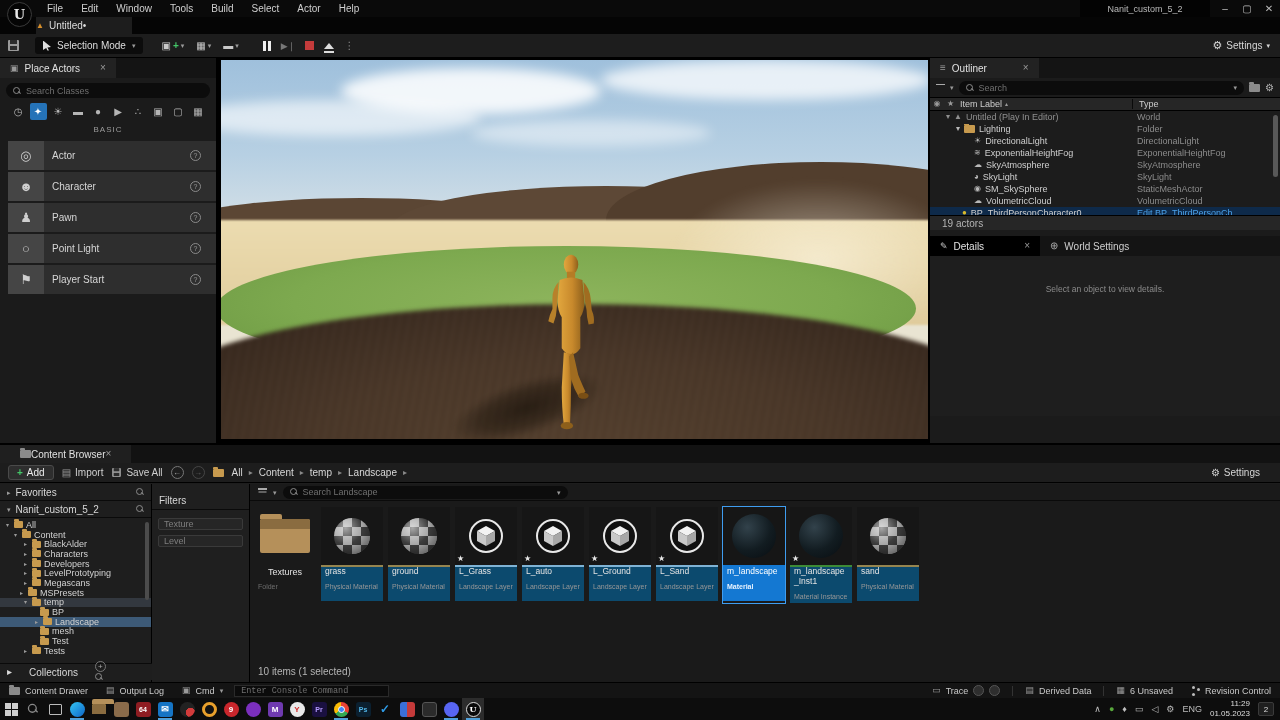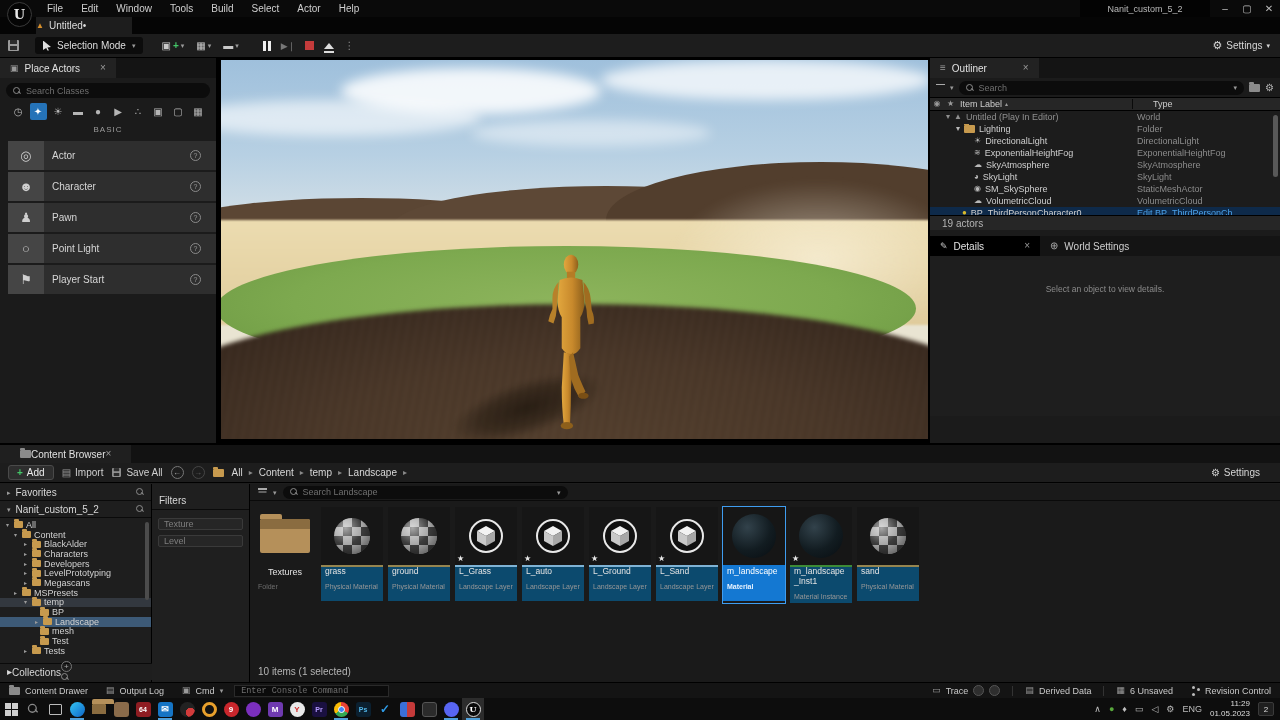--- a/index.html
+++ b/index.html
@@ -142,21 +142,21 @@
 .rpanel{position:absolute;left:928px;top:58px;width:352px;height:385px;background:#1b1b1b;border-left:2px solid #000}
 .otabrow{height:20px;background:#141414;display:flex}
 .otab{height:20px;background:#222;display:flex;align-items:center;gap:6px;padding:0 10px;color:#e0e0e0}
 .ofilter{height:19px;display:flex;align-items:center;gap:5px;padding:0 6px}
 .osearch{flex:1;height:14px;background:#0c0c0c;border-radius:7px;display:flex;align-items:center;gap:5px;padding:0 7px}
 .osearch input{flex:1;font-size:9px}
 .ohdr{height:14px;background:#262626;display:flex;align-items:center;color:#cdcdcd;font-size:9px;border-top:1px solid #000;border-bottom:1px solid #000}
 .ohdr .c1{width:14px;text-align:center;color:#9a9a9a;font-size:8px}
 .ohdr .c2{width:13px;text-align:center;color:#9a9a9a;font-size:8px}
 .ohdr .lbl{flex:1;display:flex;align-items:center;gap:3px;padding-left:3px}
-.ohdr .typ{width:148px;border-left:1px solid #0a0a0a;padding-left:20px}
+.ohdr .typ{width:148px;border-left:1px solid #0a0a0a;padding-left:6px}
 .orows{height:104px;overflow:hidden;position:relative;background:#1c1c1c}
 .orow{height:12px;display:flex;align-items:center;font-size:9px}
 .orow .rl{flex:1;display:flex;align-items:center;gap:4px;overflow:hidden;white-space:nowrap}
 .orow .rt{width:148px;color:#8b8b8b;overflow:hidden;white-space:nowrap;padding-left:5px}
 .orow .ric{font-size:8px;color:#b9b9b9;flex:none}
 .orow.dimrow .rl span{color:#8f8f8f}
 .orow.sel{background:#0e2a4a}
 .orow.sel .rt{color:#4aa0e8}
 .oscroll{position:absolute;right:2px;top:4px;width:5px;height:62px;background:#585858;border-radius:3px}
 .ostatus{height:15px;background:#262626;border-top:1px solid #000;display:flex;align-items:center;padding-left:12px;color:#b5b5b5}
@@ -186,21 +186,21 @@
 .sideh{height:17px;display:flex;align-items:center;gap:5px;padding:0 7px;color:#d8d8d8;border-bottom:1px solid #0a0a0a}
 .sideh .g-chr,.sideh .g-chd{font-size:7px;color:#9a9a9a}
 .sideh .sp{margin-left:auto;display:flex;gap:6px;align-items:center}
 .tree{padding-top:2px;height:136px;overflow:hidden;position:relative}
 .tr{height:9.7px;display:flex;align-items:center;gap:3px;font-size:9px;color:#d2d2d2;white-space:nowrap}
 .tr .ar{width:7px;font-size:6px;color:#9a9a9a;text-align:center;flex:none}
 .tr .fold{width:9px;height:7px}
 .tr.sel{background:#3d5a77}
 .tr.cur{background:#33383f}
 .tscroll{position:absolute;right:2px;top:4px;width:4px;height:78px;background:#4c4c4c;border-radius:2px}
-.collh{position:absolute;left:0;bottom:2px;width:152px;height:17px;display:flex;align-items:center;gap:0;padding:0 7px;color:#d8d8d8;border-top:1px solid #0a0a0a;background:#1e1e1e}
+.collh{position:absolute;left:0;bottom:2px;width:152px;height:17px;display:flex;align-items:center;gap:17px;padding:0 7px;color:#d8d8d8;border-top:1px solid #0a0a0a;background:#1e1e1e}
 .cbfilters{width:98px;background:#1f1f1f;border-right:1px solid #000;padding:0 6px}
 .fh{height:18px;display:flex;align-items:center;color:#d8d8d8;border-bottom:1px solid #0a0a0a;margin:8px -6px;padding:0 7px}
 .chip{margin-top:5px;height:12px;background:#262626;border:1px solid #3a3a3a;border-radius:2px;display:flex;align-items:center;padding:0 5px;color:#7e7e7e;font-size:9px}
 .cbmain{flex:1;background:#1a1a1a;position:relative}
 .cbsearchrow{height:17px;display:flex;align-items:center;gap:6px;padding:8px 8px;border-bottom:1px solid #0a0a0a}
 .cbsearch{width:285px;height:13px;background:#0c0c0c;border-radius:7px;display:flex;align-items:center;gap:5px;padding:0 7px}
 .cbsearch input{flex:1;font-size:9px}
 .cbsearch .g-chd{font-size:7px;color:#9a9a9a}
 .grid{display:flex;gap:5px;padding:6px 0 0 4px}
 .tile{width:62px;position:relative}
@@ -658,21 +658,21 @@
           <div class="tr" style="padding-left:22px">
               <span class="ar g-chr"></span>
               <span class="fold"></span>
               <span>LevelPrototyping</span>
             </div>
           <div class="tr" style="padding-left:22px">
               <span class="ar g-chr"></span>
               <span class="fold"></span>
               <span>Megascans</span>
             </div>
-          <div class="tr" style="padding-left:12px">
+          <div class="tr" style="padding-left:18px">
               <span class="ar g-chr"></span>
               <span class="fold"></span>
               <span>MSPresets</span>
             </div>
           <div class="tr cur" style="padding-left:22px">
               <span class="ar g-chd"></span>
               <span class="fold"></span>
               <span>temp</span>
             </div>
           <div class="tr" style="padding-left:40px">

